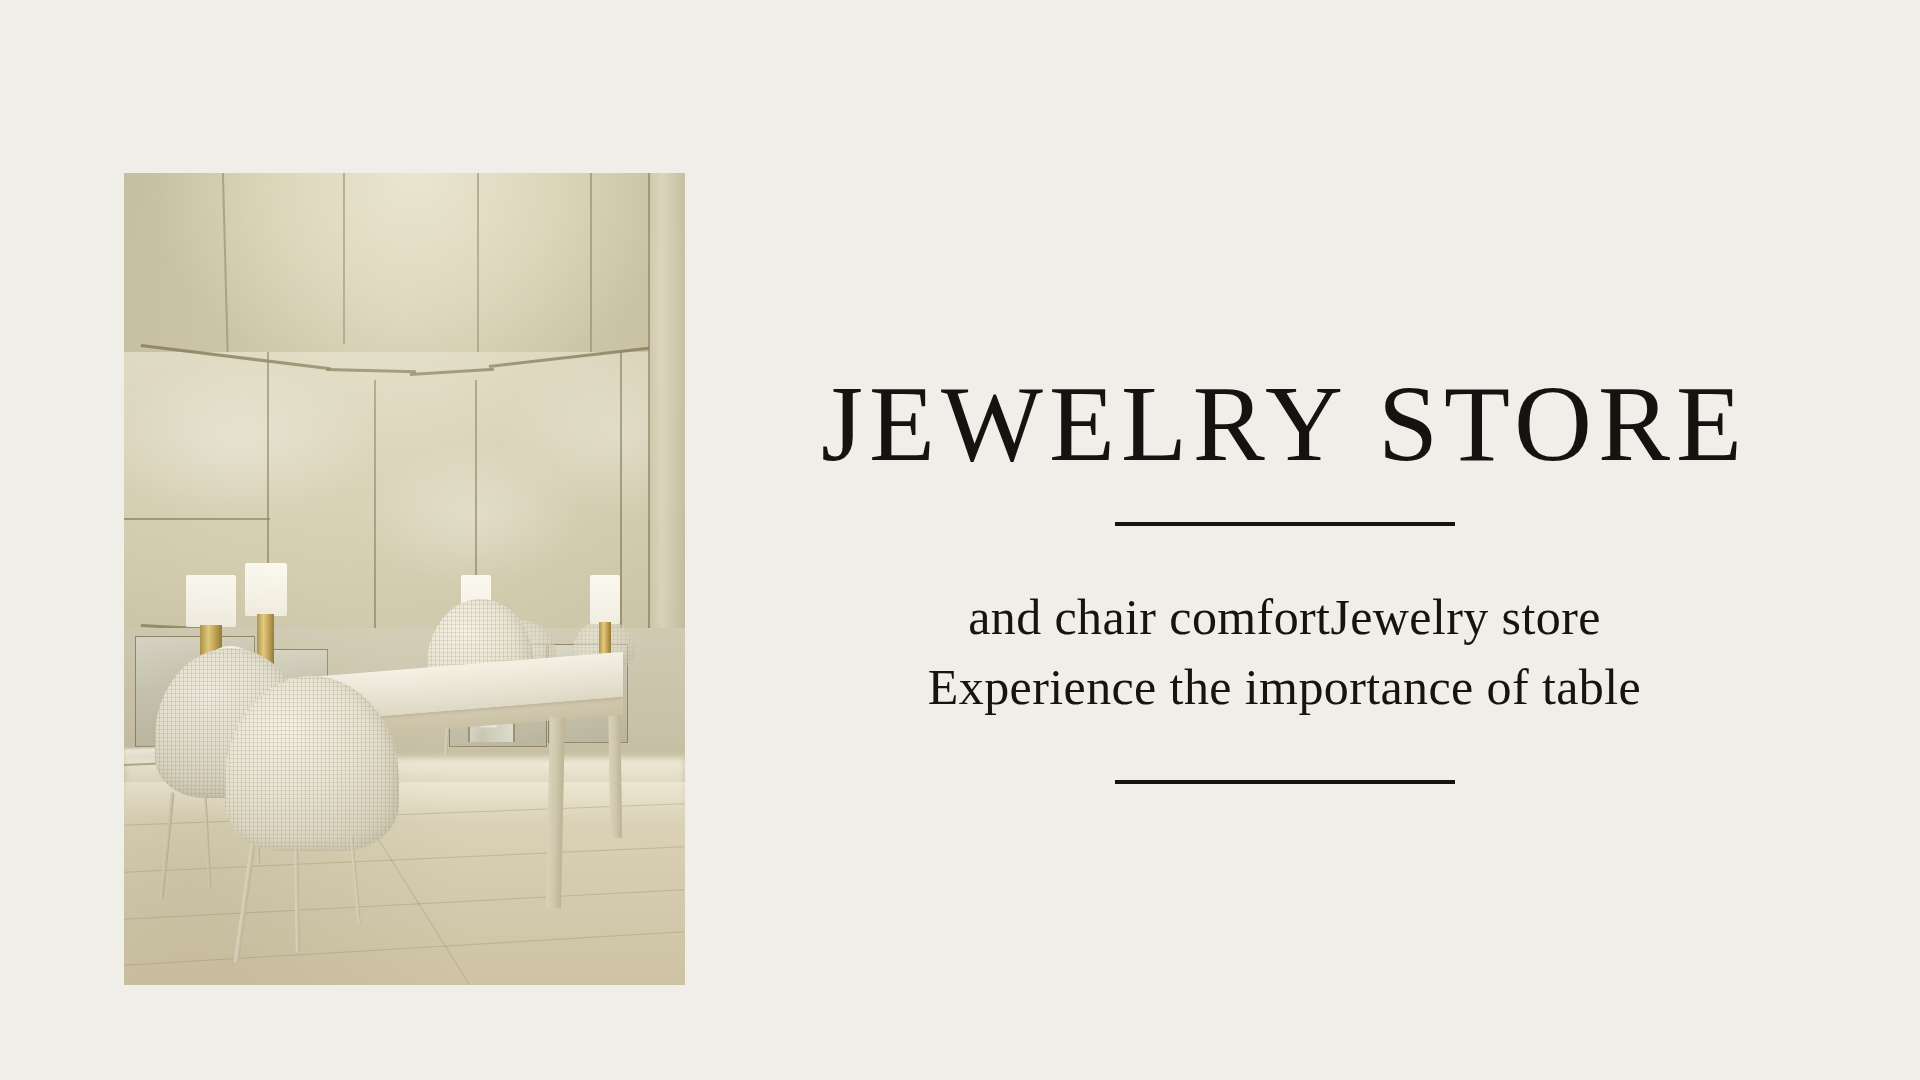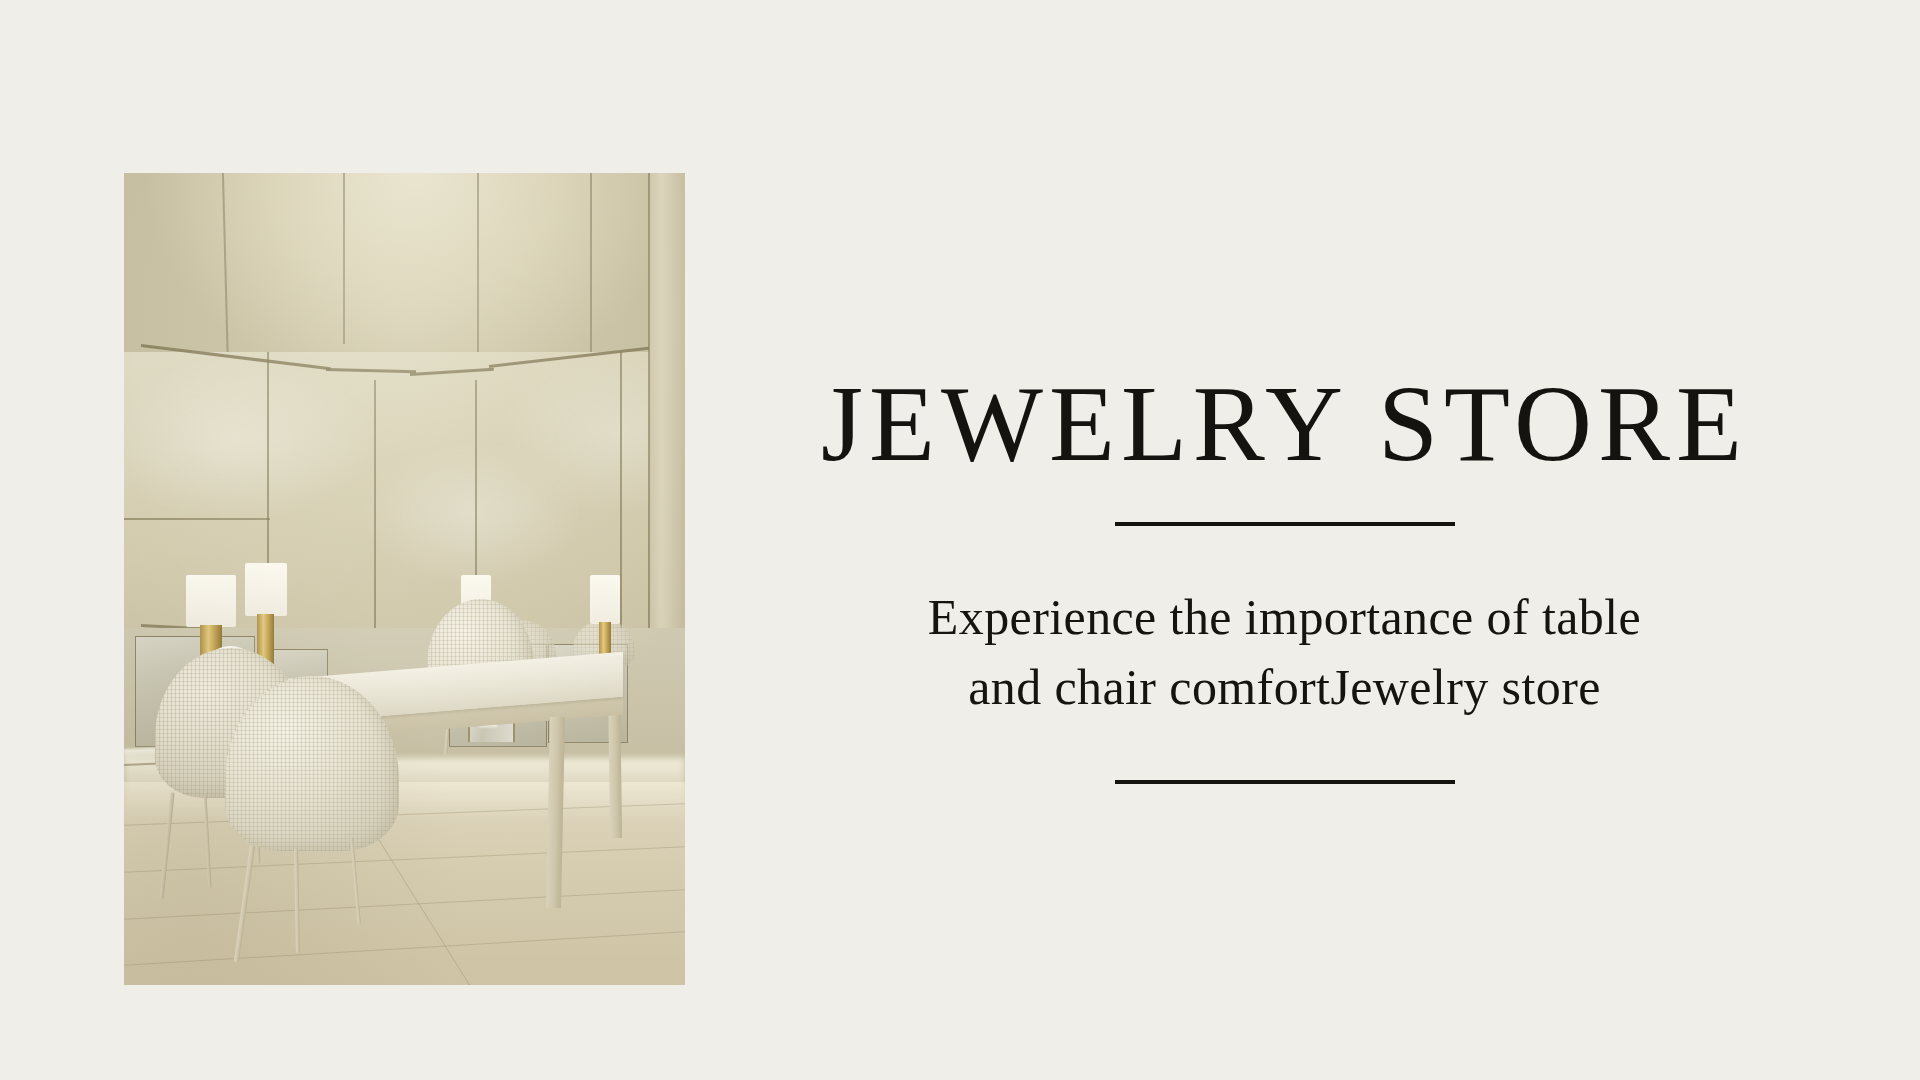--- a/index.html
+++ b/index.html
@@ -433,21 +433,21 @@
   </div>
 
   <div class="textblock">
     <div class="text-inner">
 
       <h1 class="headline">JEWELRY STORE</h1>
 
       <div class="rule top"></div>
 
       <p class="subhead">
+        <span class="ln">and chair comfortJewelry store</span>
         <span class="ln">Experience the importance of table</span>
-        <span class="ln">and chair comfortJewelry store</span>
       </p>
 
       <div class="rule bottom"></div>
     </div>
   </div>
 
 </div>
 
 </body></html>

